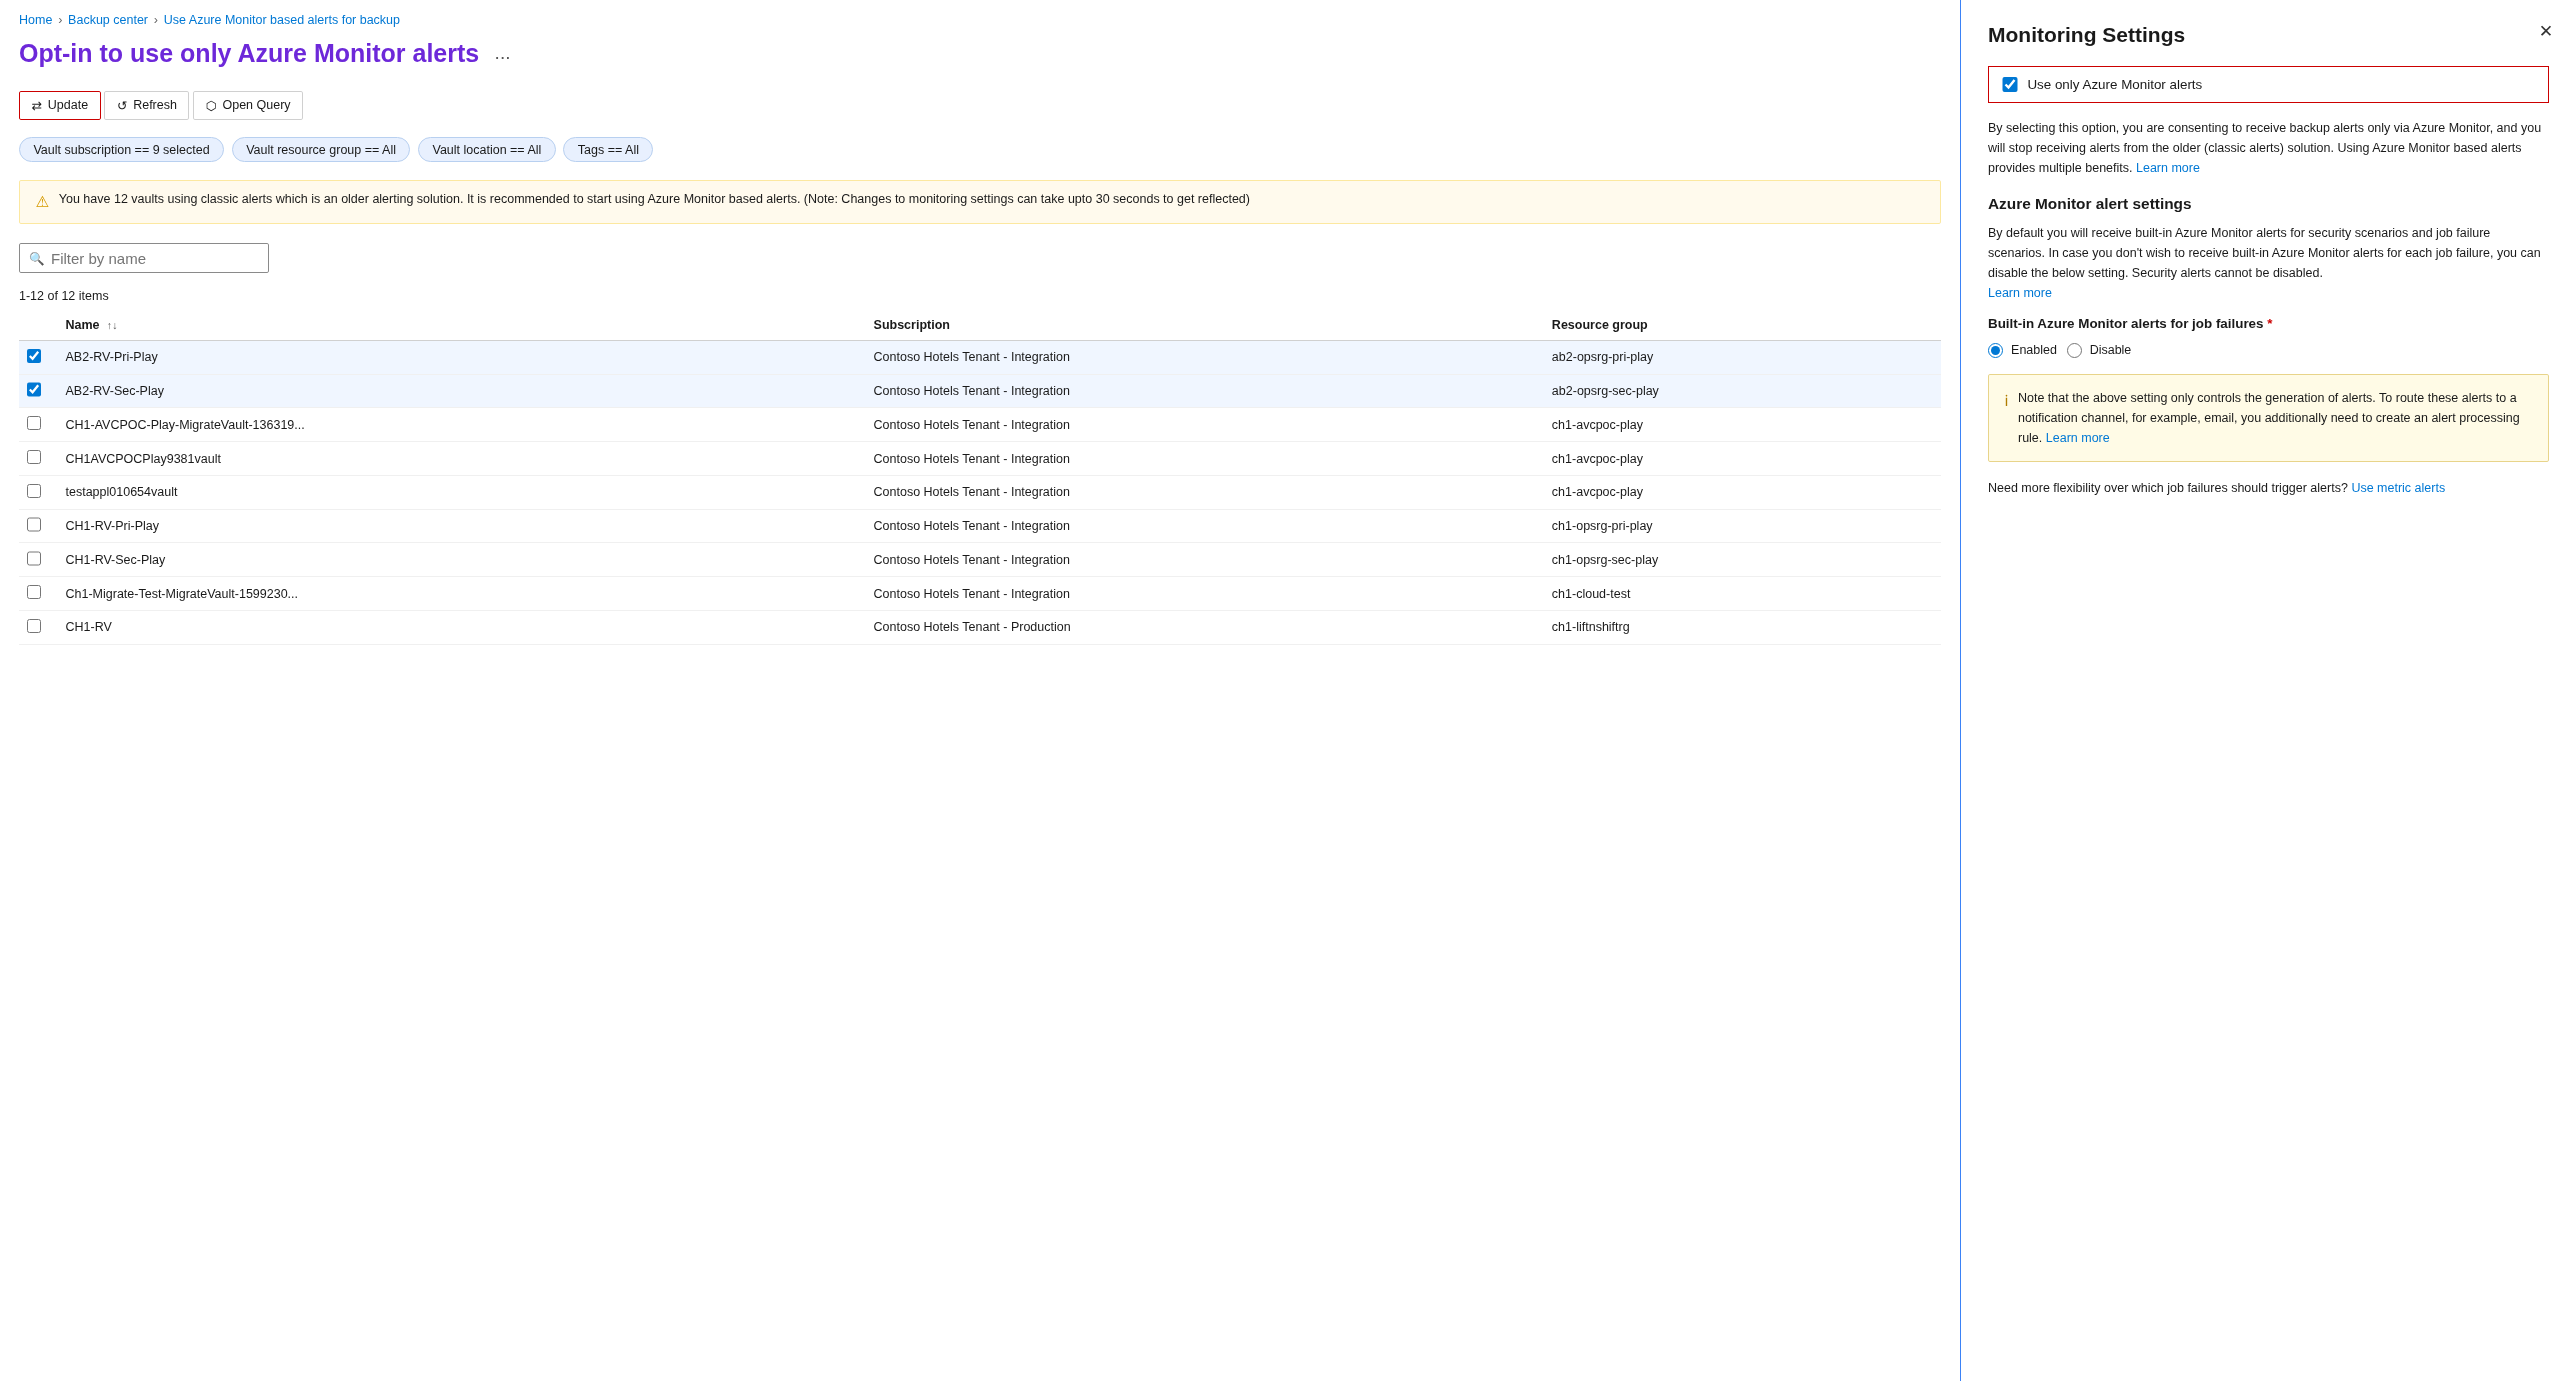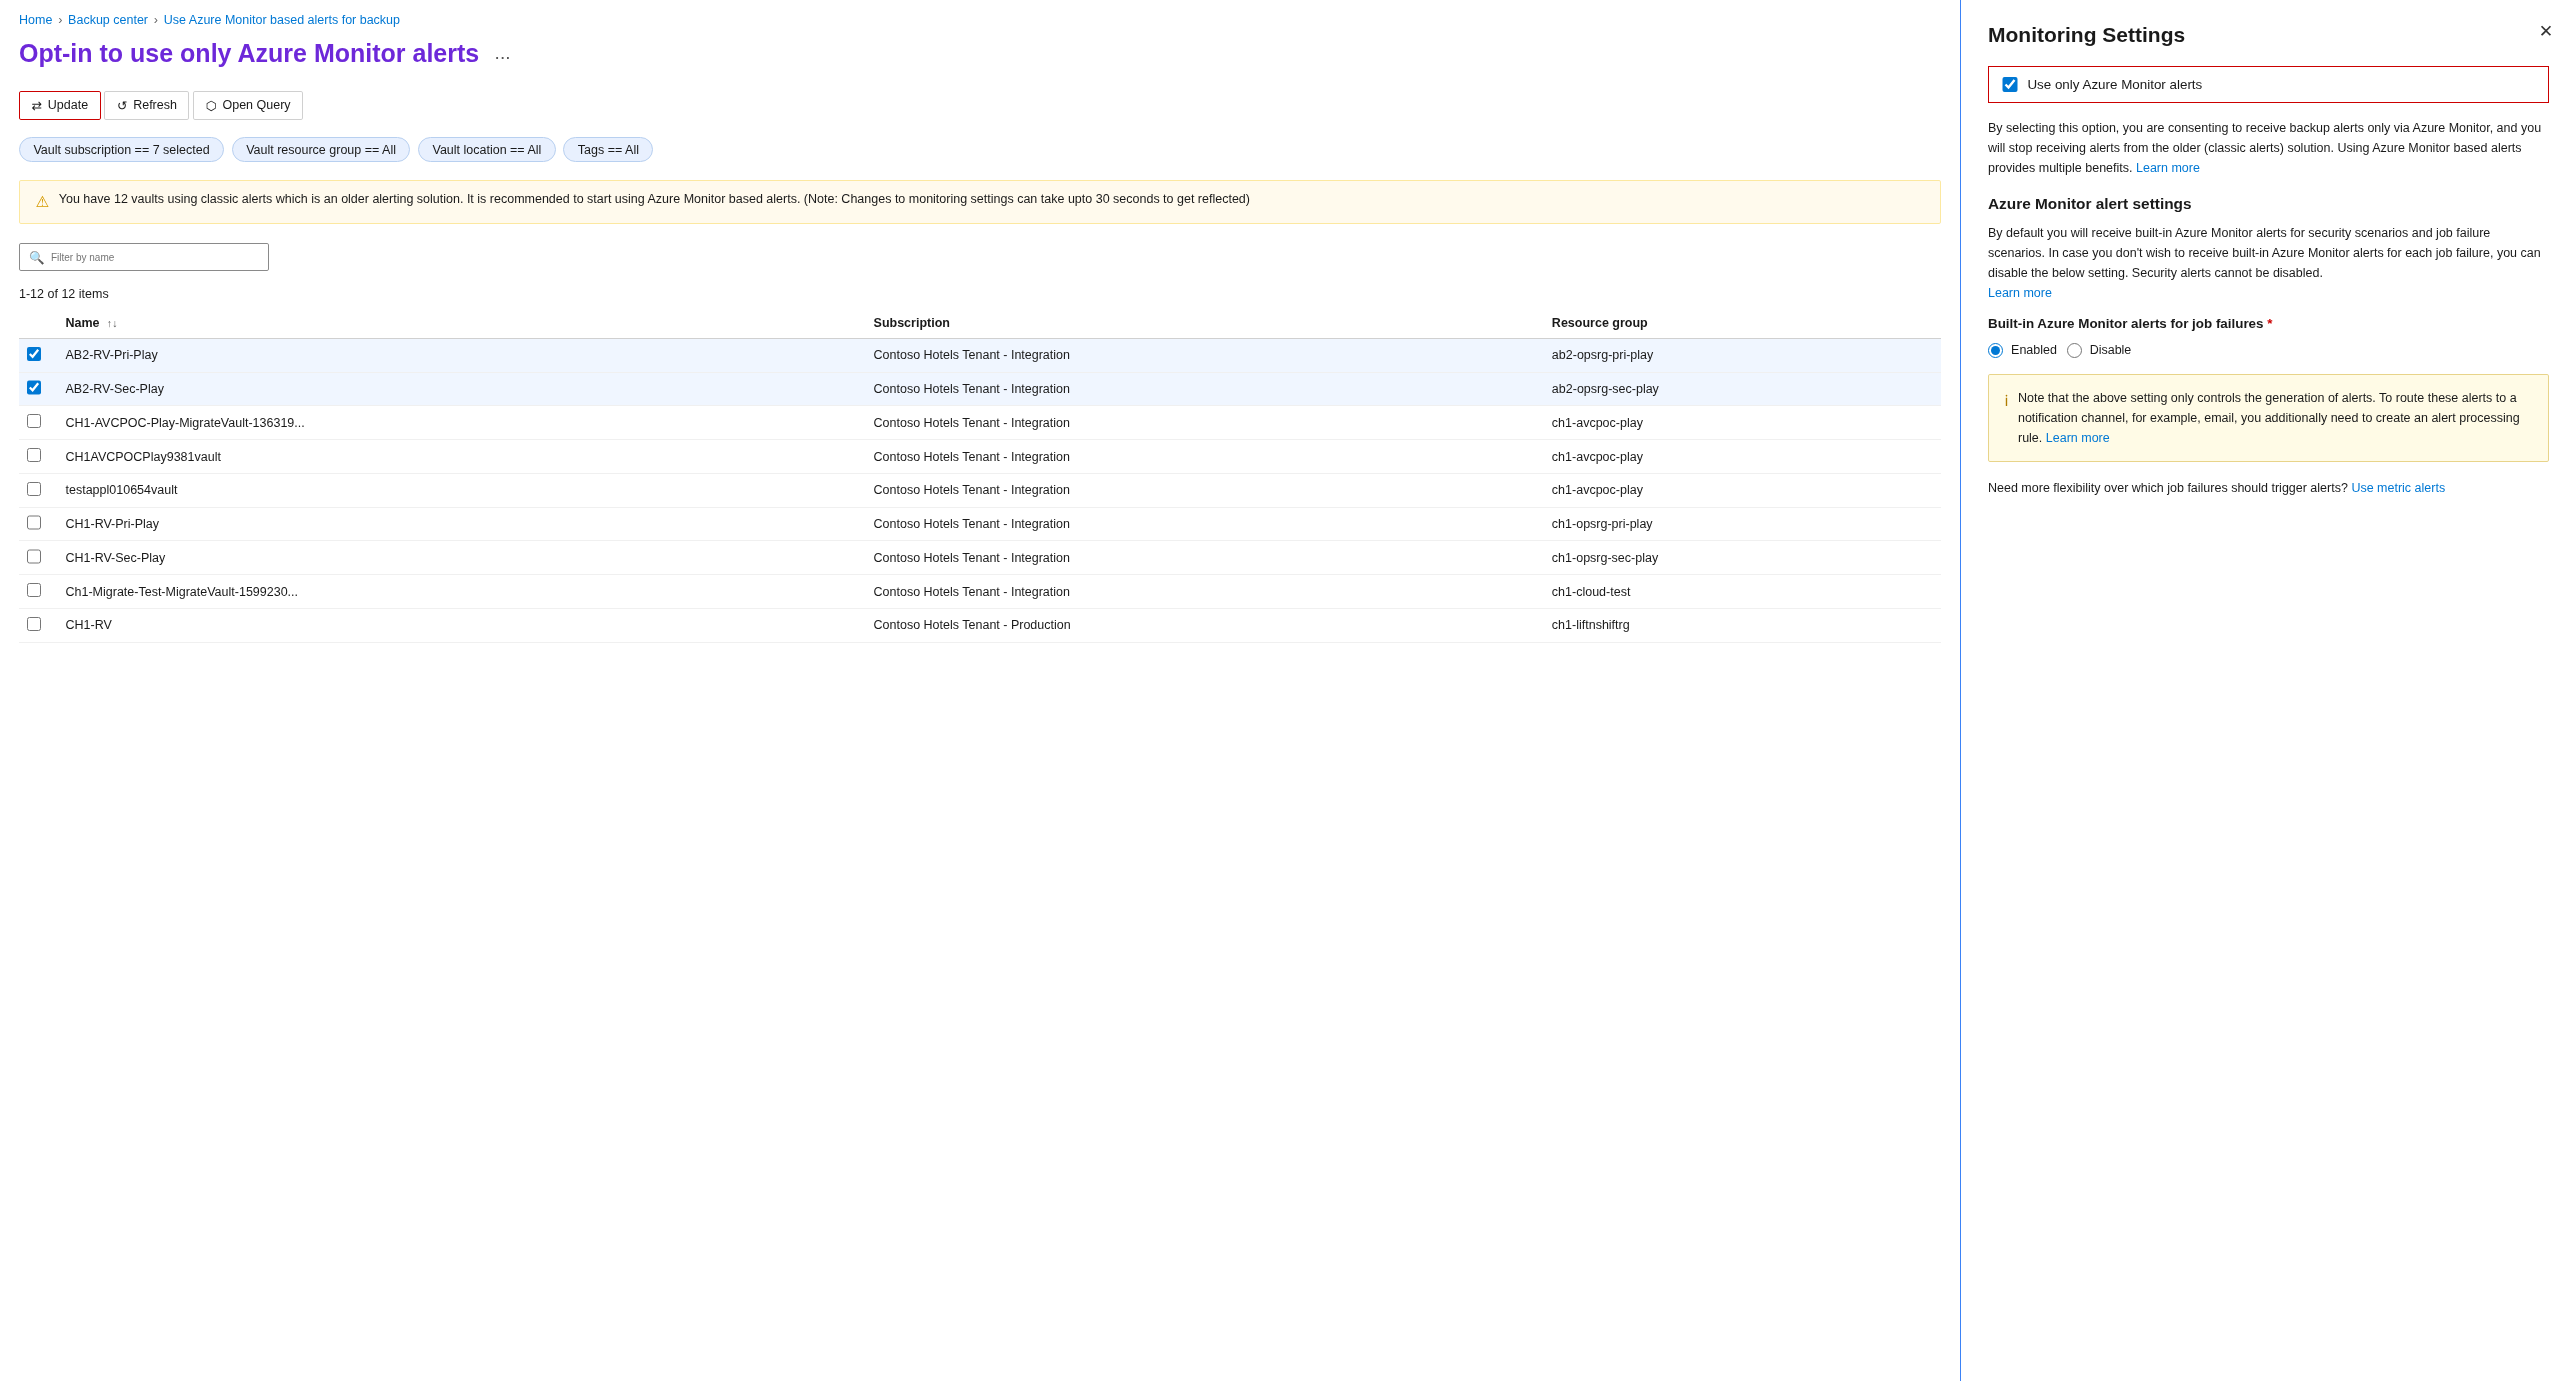--- a/index.html
+++ b/index.html
@@ -27,21 +27,21 @@
     .filters { display: flex; align-items: center; gap: 7.7px; padding: 9.6px 19px; flex-wrap: wrap; }
     .filter-pill { background: #e8f0fe; border: 1px solid #b8d0f0; border-radius: 15.4px; padding: 4.8px 13.4px; font-size: 12.5px; color: #1a1a1a; cursor: pointer; }
     
     
     .warning-bar { margin: 7.7px 19px; padding: 11.5px 15.4px; background: #fffaed; border: 1px solid #fce8a0; border-radius: 1.9px; display: flex; align-items: flex-start; gap: 9.6px; font-size: 12.5px; color: #1a1a1a; }
     .warn-icon { color: #d69a00; font-size: 15.4px; margin-top: 1px; flex-shrink: 0; }
     
     
     .search-row { padding: 11.5px 19px; }
     .search-input-wrap { display: flex; align-items: center; gap: 5.8px; border: 1px solid #8a8a8a; border-radius: 1.9px; padding: 5.8px 9.6px; width: 250px; background: #fff; }
-    .search-input-wrap input { border: none; outline: none; font-size: 10px; color: #a16207; width: 100%; }
+    .search-input-wrap input { border: none; outline: none; font-size: 15px; color: #a16207; width: 100%; }
     .search-icon { color: #666; font-size: 12.5px; }
     
     
     .items-count { padding: 3.8px 19px 7.7px; font-size: 12.5px; color: #1a1a1a; }
     
     
     .table-wrap { padding: 0 19px; }
     table { width: 100%; border-collapse: collapse; }
     thead tr { border-bottom: 1px solid #d0d0d0; }
     th { padding: 7.7px 11.5px; font-size: 12.5px; font-weight: 600; color: #1a1a1a; text-align: left; }
@@ -117,21 +117,21 @@
       <span>↺</span>
       <span>Refresh</span>
     </button>
     <button class="toolbar-btn">
       <span>⬡</span>
       <span>Open Query</span>
     </button>
   </div>
 
   <div class="filters">
-    <span class="filter-pill">Vault subscription == 7 selected</span>
+    <span class="filter-pill">Vault subscription == 9 selected</span>
     <span class="filter-pill">Vault resource group == All</span>
     <span class="filter-pill">Vault location == All</span>
     <span class="filter-pill">Tags == All</span>
   </div>
 
   <div class="warning-bar">
     <span class="warn-icon">⚠</span>
     <span>You have 12 vaults using classic alerts which is an older alerting solution. It is recommended to start using Azure Monitor based alerts. (Note: Changes to monitoring settings can take upto 30 seconds to get reflected)</span>
   </div>
 

